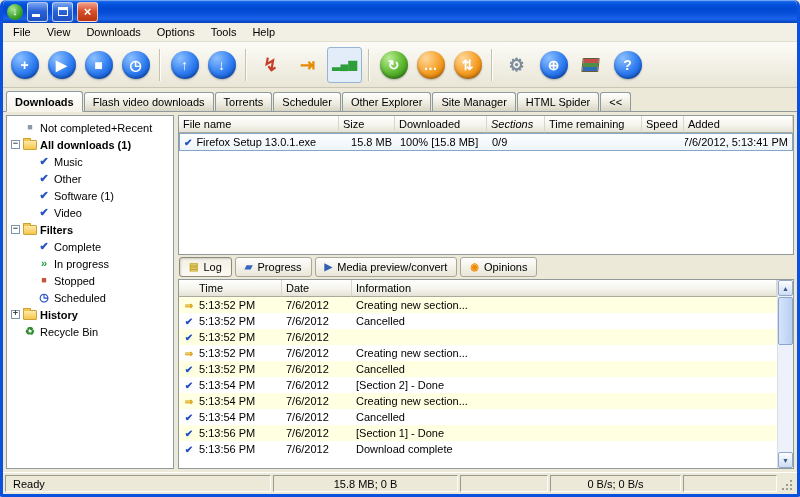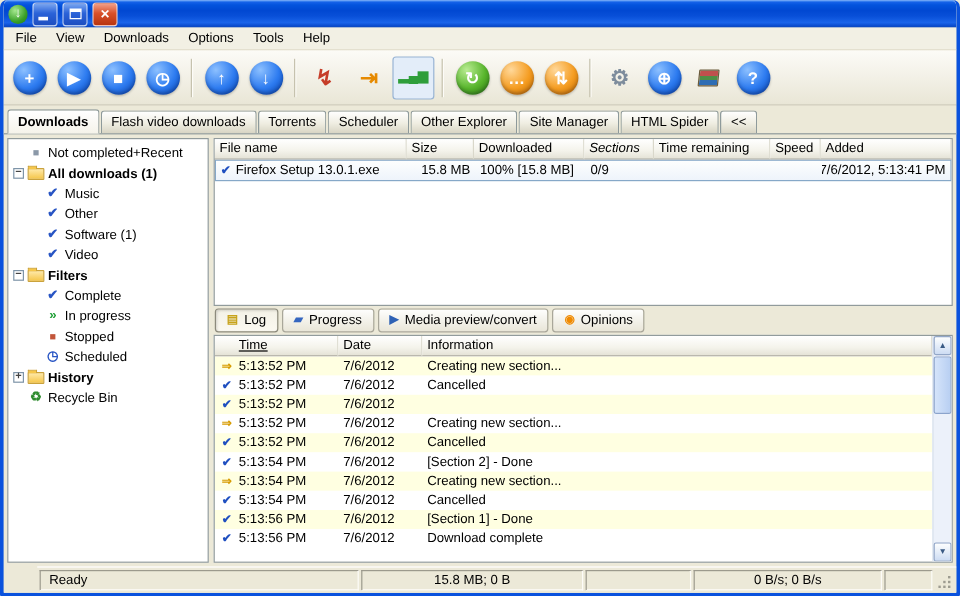--- a/index.html
+++ b/index.html
@@ -116,27 +116,27 @@
     border-left:1px solid #d8dfeb; display:flex; flex-direction:column; }
   .sb-btn { height:16px; flex:none; display:flex; align-items:center; justify-content:center;
     font-size:7px; color:#3a5a84; background:linear-gradient(#fdfefe,#cddcf3);
     border:1px solid #93a7c8; border-radius:2px; }
   .sb-track { flex:1; position:relative; }
   .sb-thumb { position:absolute; top:1px; left:0; right:0; height:48px;
     background:linear-gradient(90deg,#d5e4fa,#b8cff2); border:1px solid #8ba4cc; border-radius:2px; }
 
   
   .statusbar { height:22px; flex:none; display:flex; align-items:center; gap:2px;
-    padding:2px; background:#ece9d8; border-top:1px solid #ffffff;margin-left:28px; }
+    padding:2px; background:#ece9d8; border-top:1px solid #ffffff; }
   .sb-panel { height:17px; display:flex; align-items:center; padding:0 7px; white-space:nowrap;
     border:1px solid; border-color:#9c9a8d #fdfcf8 #fdfcf8 #9c9a8d; }
   .sb-ready { width:266px; }
   .sb-size  { width:185px; justify-content:center; }
   .sb-e1    { width:88px; }
-  .sb-speed { width:157px; justify-content:center; }
+  .sb-speed { width:131px; justify-content:center; }
   .sb-e2    { flex:1; }
   .grip { width:16px; height:18px; position:relative; }
   .grip::after { content:""; position:absolute; right:3px; bottom:3px; width:2px; height:2px; background:#9d9c90;
     box-shadow:-4px 0 #9d9c90, 0 -4px #9d9c90, -8px 0 #9d9c90, -4px -4px #9d9c90, 0 -8px #9d9c90; }
 </style>
 </head>
 <body>
 
 <div class="window">
 
@@ -334,21 +334,21 @@
             <span class="bic" style="color: rgb(47, 98, 181);">▶</span>
             <span>Media preview/convert</span>
           </div>
           <div class="btab">
             <span class="bic" style="color: rgb(240, 138, 0);">◉</span>
             <span>Opinions</span>
           </div>
         </div>
       <div class="logpanel">
         <div class="log-header" id="logheader">
-            <div class="col timecol" style="width: 103px; text-decoration: underline;">Time</div>
+            <div class="col timecol" style="width: 103px;">Time</div>
             <div class="col" style="width: 70px;">Date</div>
             <div class="col" style="flex: 1 1 0%;">Information</div>
           </div>
         <div class="log-body" id="logrows">
             <div class="log-row r-odd">
               <span class="lic" style="color: rgb(215, 155, 0);">⇒</span>
               <span class="ltime">5:13:52 PM</span>
               <span class="ldate">7/6/2012</span>
               <span class="linfo">Creating new section...</span>
             </div>

